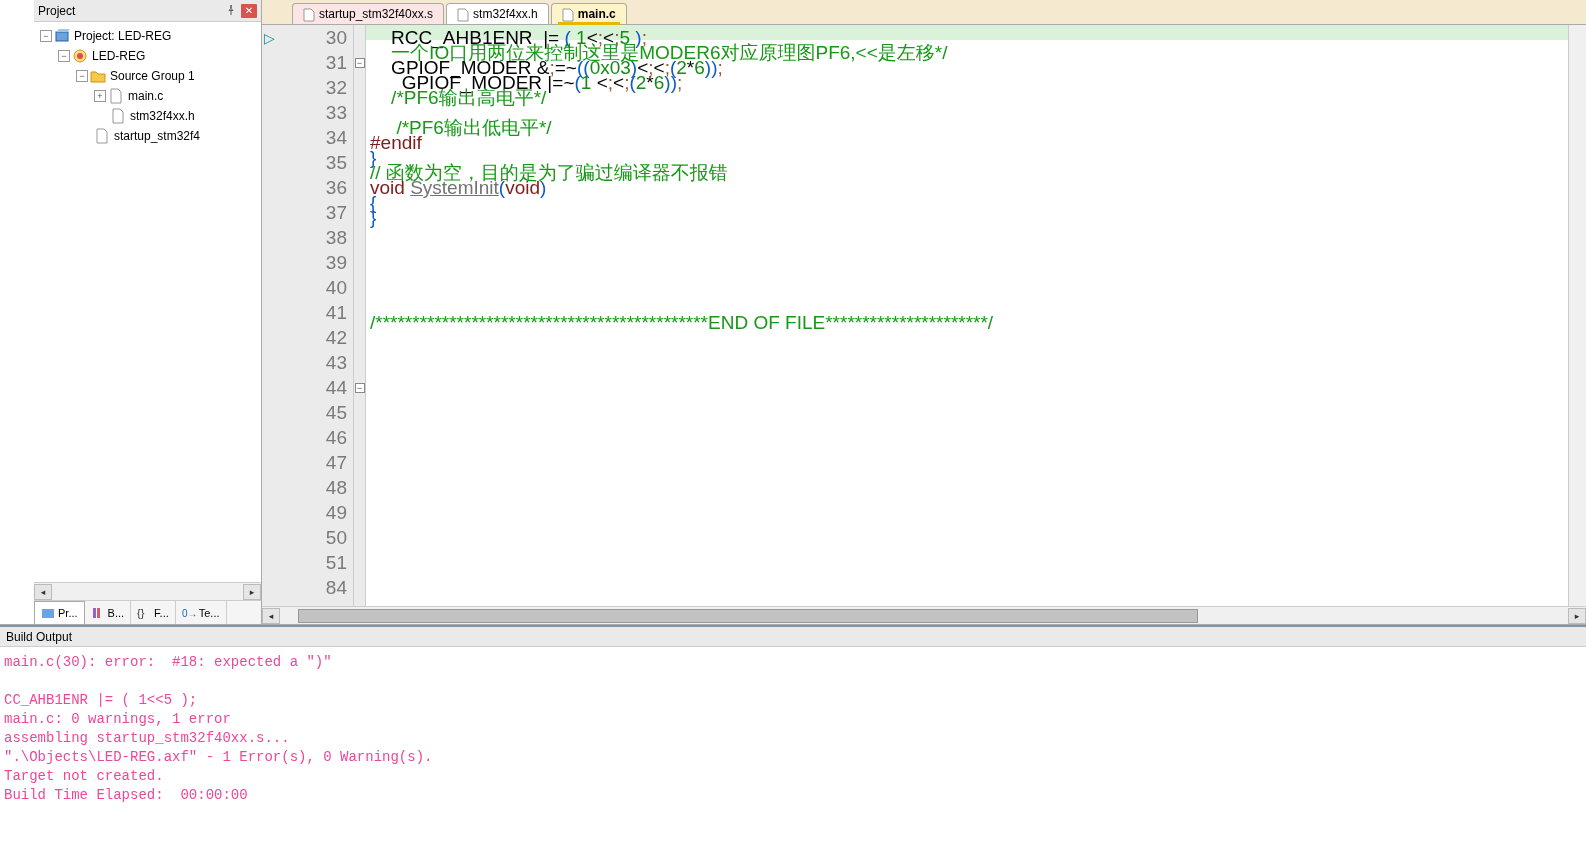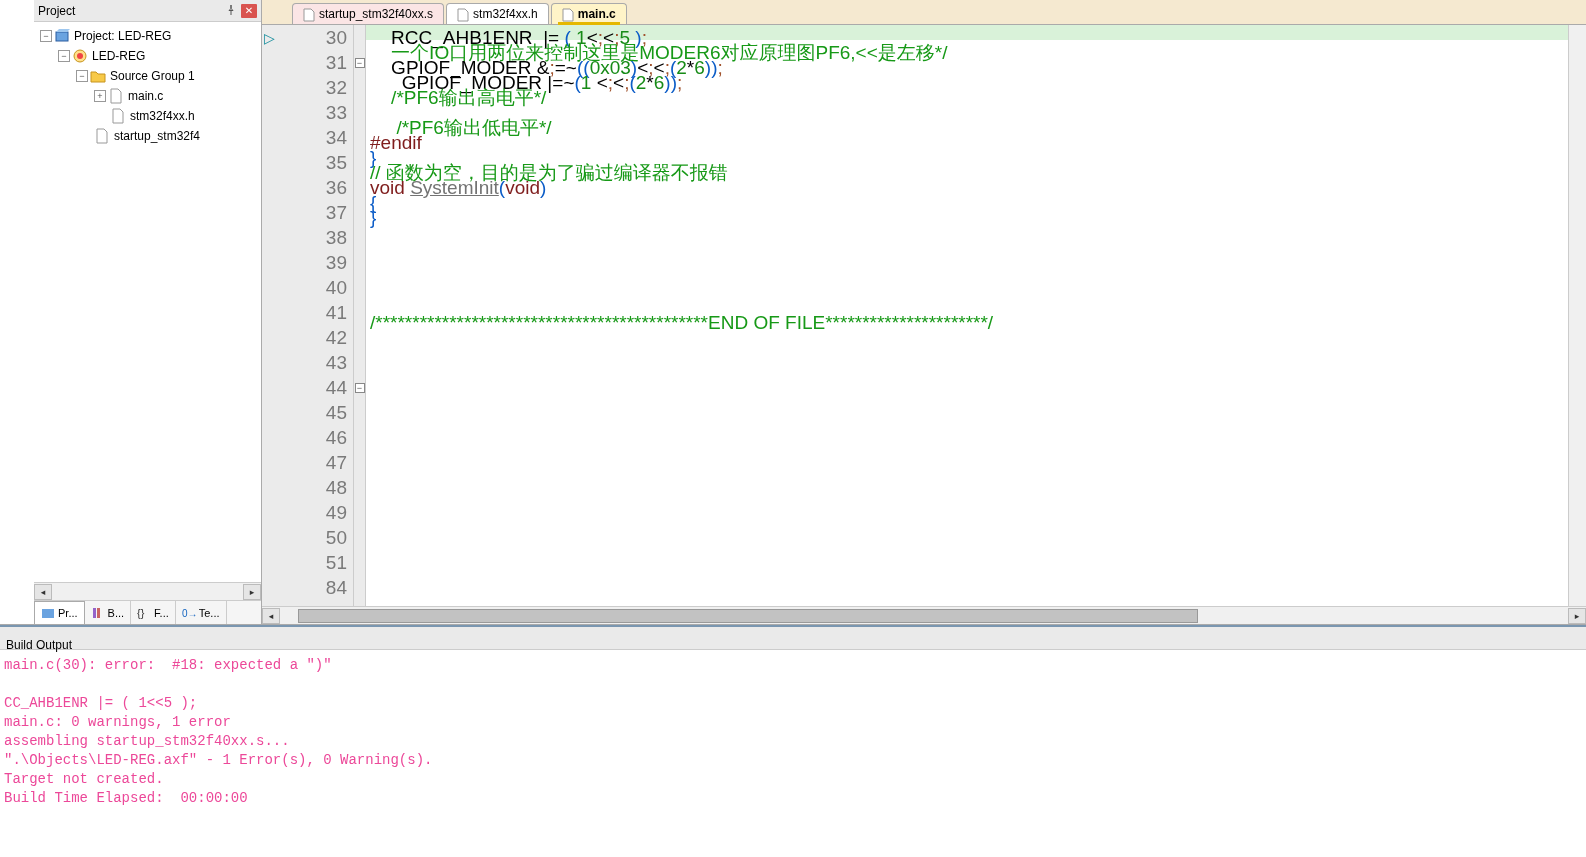--- a/index.html
+++ b/index.html
@@ -51,21 +51,21 @@
 .c-num { color: #178b17; }
 .c-paren { color: #0b5cc7; }
 .c-ident { color: #737373; text-decoration: underline; }
 .c-punct { color: #a0522d; }
 .code-hscroll { height: 18px; background: #f0f0f0; border-top: 1px solid #ccc; display: flex; align-items: center; }
 .code-hscroll .hscroll-thumb { height: 14px; width: 900px; background: #c2c2c2; border: 1px solid #999; margin-left: 18px; }
 .code-vscroll { width: 18px; background: #f0f0f0; border-left: 1px solid #ccc; }
 
 
 .build-output { display: flex; flex-direction: column; border-top: 2px solid #7a96b0; }
-.build-header { background: #eaeaea; border-bottom: 1px solid #ccc; padding: 11px 6px; font-size: 12px; height: 20px; }
+.build-header { background: #eaeaea; border-bottom: 1px solid #ccc; padding: 3px 6px; font-size: 12px; height: 20px; }
 .build-body { font-family: "Courier New", monospace; font-size: 14px; padding: 6px 4px; line-height: 19px; white-space: pre; color: #ec4899; }
 svg { display: block; }
 </style>
 </head>
 <body>
 
 <div class="main-container">
   <div class="top-row">
 
     <div class="project-panel">

